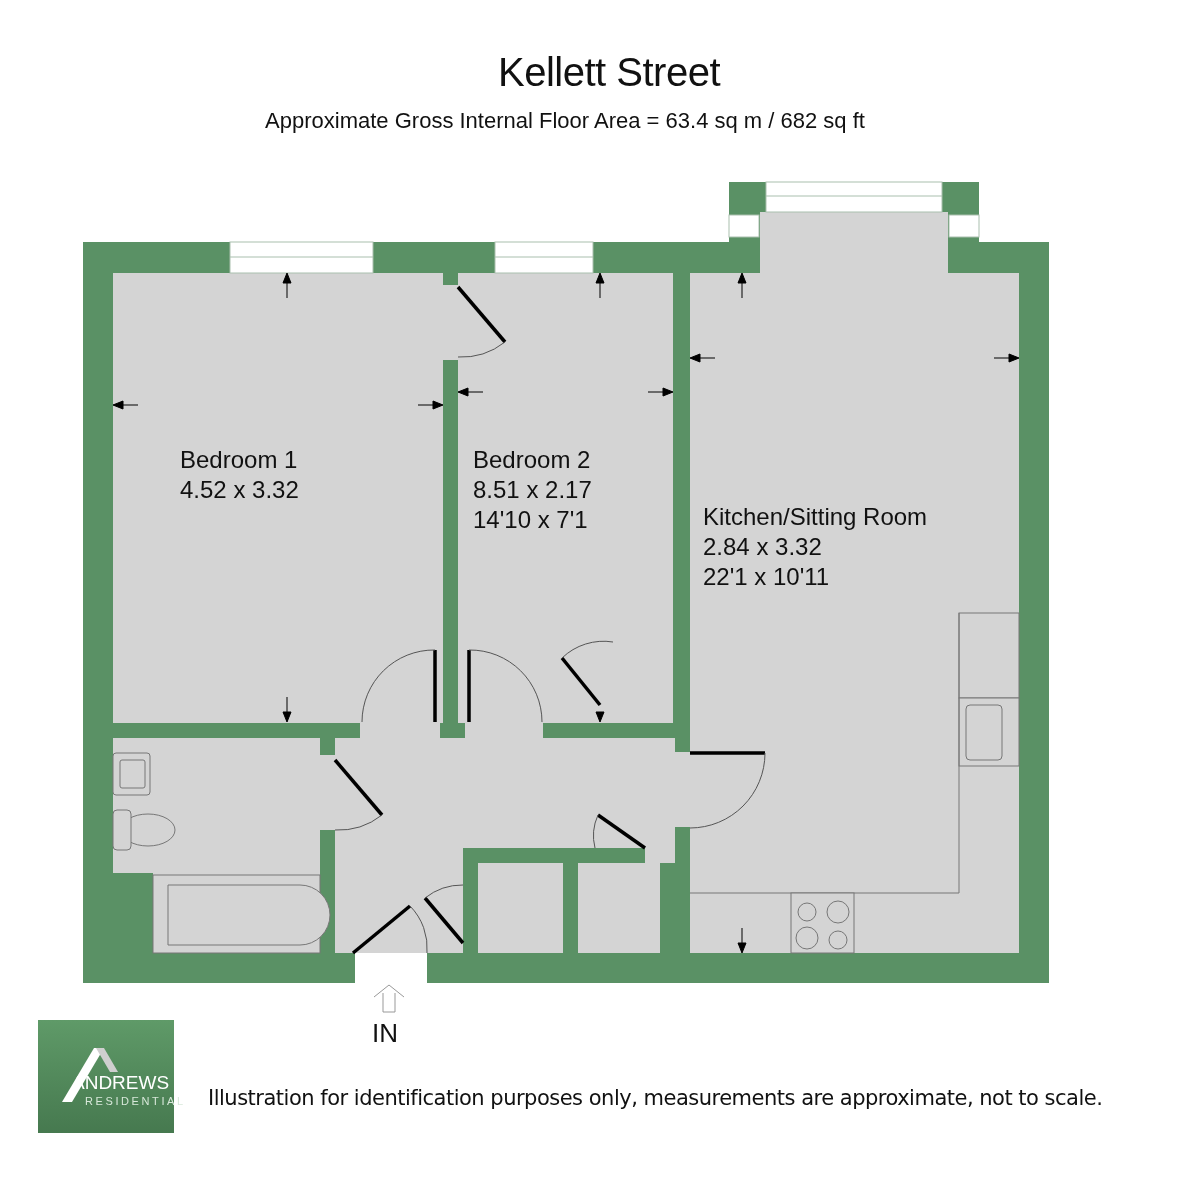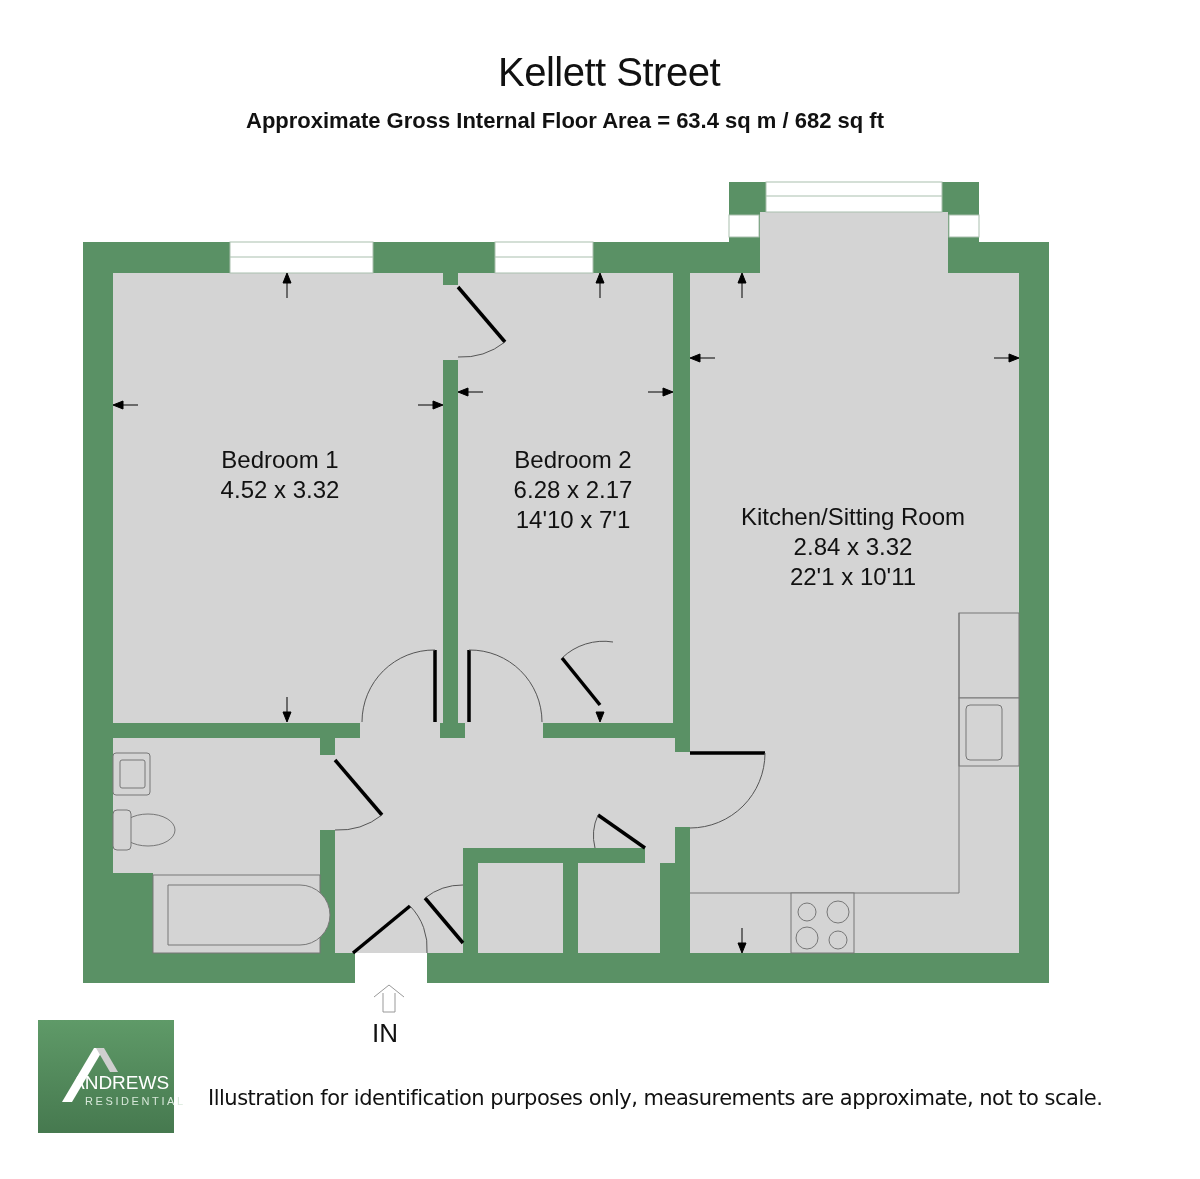--- a/index.html
+++ b/index.html
@@ -1,20 +1,20 @@
 <!DOCTYPE html>
 <html><head>
 <meta charset="utf-8">
 <style>
   html, body { margin:0; padding:0; background:#ffffff; }
   body { width:1200px; height:1179px; position:relative; overflow:hidden; font-family:"Liberation Sans", sans-serif; }
   .title { position:absolute; left:0; width:1130px; top:50px; text-align:center; font-size:40px; color:#111; letter-spacing:-0.5px;padding-left:44px; }
-  .subtitle { position:absolute; left:0; width:1130px; top:108px; text-align:center; font-size:22px; font-weight:bold; color:#111; }
+  .subtitle { position:absolute; left:0; width:1130px; top:108px; text-align:center; font-size:22px; font-weight:normal; color:#111; }
   svg.plan { position:absolute; left:0; top:0; }
-  .room-label { position:absolute; text-align:center; font-size:24px; color:#111; line-height:30px; }
+  .room-label { position:absolute; font-size:24px; color:#111; line-height:30px; }
   .in-label { position:absolute; left:372px; top:1018px; font-size:26px; color:#111; }
   .logo { position:absolute; left:38px; top:1020px; width:136px; height:113px; background:linear-gradient(180deg,#5f9a68,#46794f); }
   .logo .brand { position:absolute; left:34px; top:52px; font-size:19px; color:#fff; letter-spacing:0px; }
   .logo .sub { position:absolute; left:47px; top:75px; font-size:11px; color:#d8e8da; letter-spacing:2.6px; }
   .disclaimer { position:absolute; left:208px; top:1086px; font-size:21px; color:#111; font-family:"DejaVu Sans", sans-serif; letter-spacing:-0.5px; }
 </style>
 </head>
 <body>
 
 <div class="title">Kellett Street</div>
@@ -139,21 +139,21 @@
     <path d="M374 997 L389 985 L404 997 M383 993 V1012 H395 V993"></path>
   </g>
 </svg>
 
 <div class="room-label" style="left:180px; top:445px; width:200px;">
   <div>Bedroom 1</div>
   <div>4.52 x 3.32</div>
 </div>
 <div class="room-label" style="left:473px; top:445px; width:200px;">
   <div>Bedroom 2</div>
-  <div>6.28 x 2.17</div>
+  <div>8.51 x 2.17</div>
   <div>14'10 x 7'1</div>
 </div>
 <div class="room-label" style="left:703px; top:502px; width:300px;">
   <div>Kitchen/Sitting Room</div>
   <div>2.84 x 3.32</div>
   <div>22'1 x 10'11</div>
 </div>
 
 <div class="in-label">IN</div>
 

